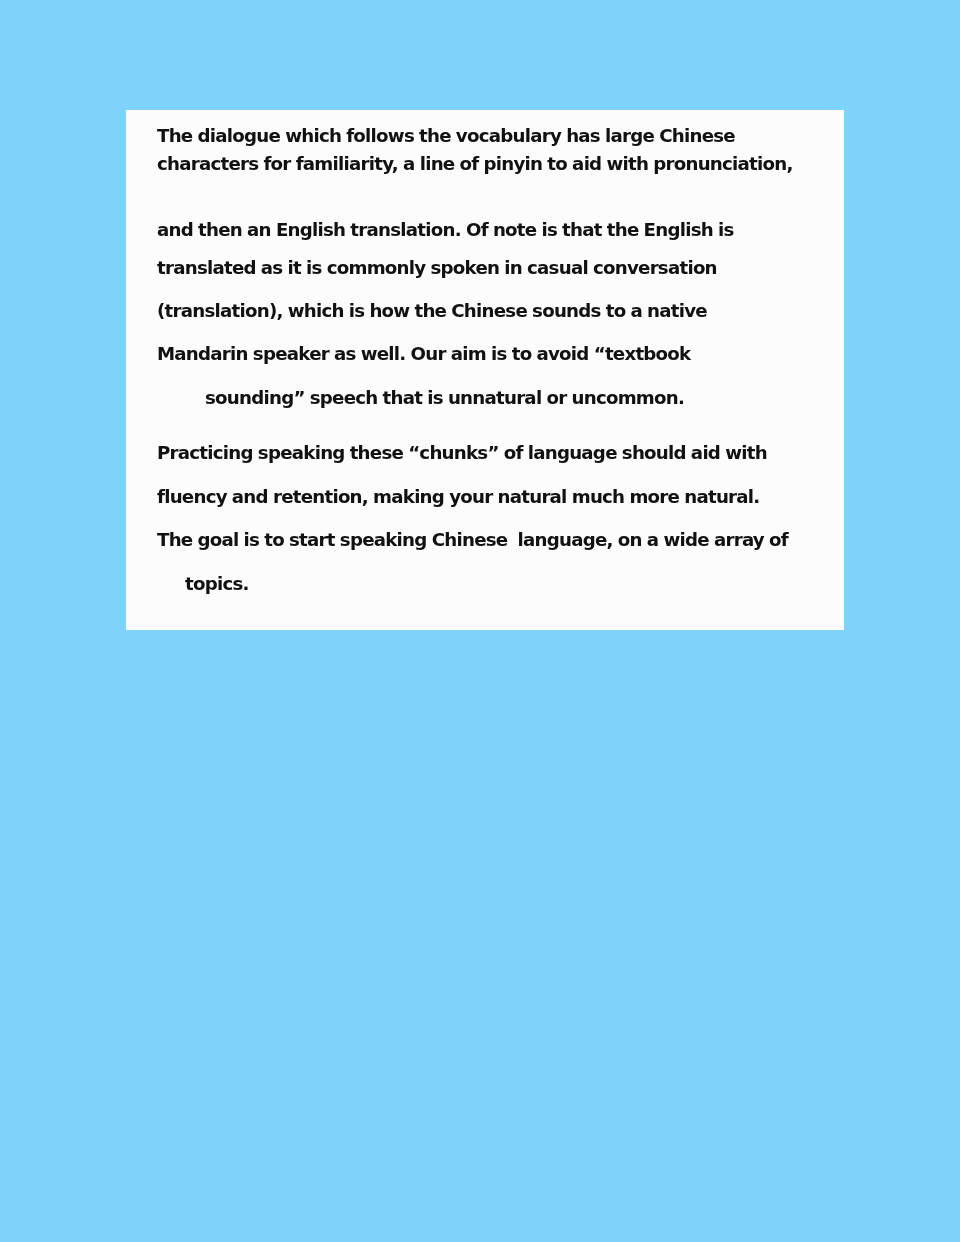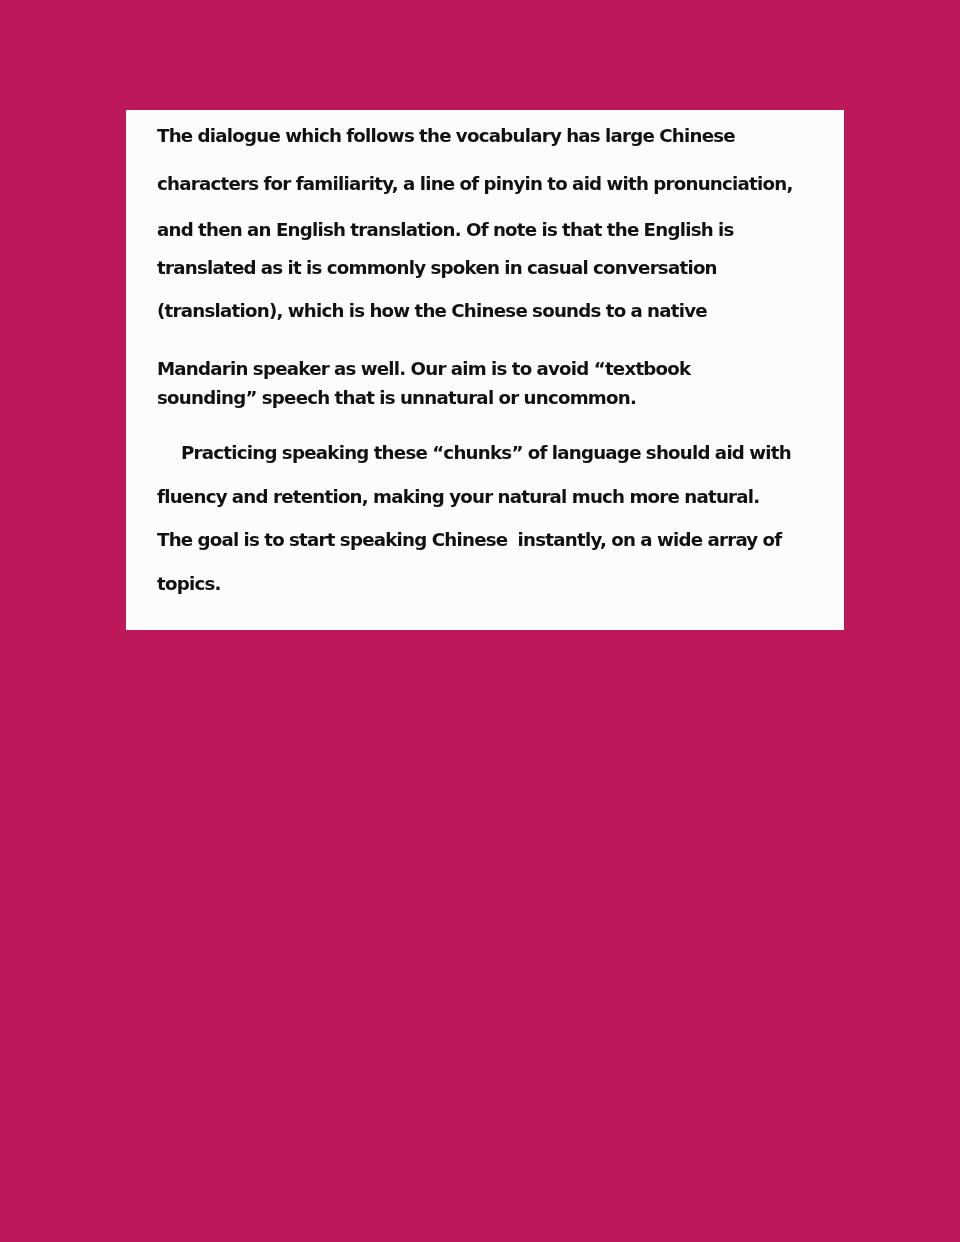--- a/index.html
+++ b/index.html
@@ -10,21 +10,21 @@
     body {
       width: 960px;
       height: 1242px;
       position: relative;
       overflow: hidden;
     }
     .page {
       position: absolute;
       left: 0; top: 0;
       width: 960px; height: 1242px;
-      background: #be185d;
+      background: #7dd3fc;
     }
     .text-box {
       position: absolute;
       left: 126px;
       top: 110px;
       width: 718px;
       height: 520px;
       background: #fcfcfc;
     }
     .para {
@@ -46,27 +46,27 @@
     }
   </style>
 </head>
 <body>
 
 <div class="page">
   <div class="text-box"></div>
 
   <div class="para" style="top:125px;">
     <div class="line" style="top:0px;">The dialogue which follows the vocabulary has large Chinese</div>
-    <div class="line" style="top:48px;">characters for familiarity, a line of pinyin to aid with pronunciation,</div>
+    <div class="line" style="top:28px;">characters for familiarity, a line of pinyin to aid with pronunciation,</div>
     <div class="line" style="top:94px;">and then an English translation. Of note is that the English is</div>
     <div class="line" style="top:132px;text-align:right;">translated as it is commonly spoken in casual conversation</div>
     <div class="line" style="top:175px;">(translation), which is how the Chinese sounds to a native</div>
-    <div class="line" style="top:233px;text-align:center;">Mandarin speaker as well. Our aim is to avoid “textbook</div>
-    <div class="line" style="top:262px;">sounding” speech that is unnatural or uncommon.</div>
+    <div class="line" style="top:218px;text-align:center;">Mandarin speaker as well. Our aim is to avoid “textbook</div>
+    <div class="line" style="top:262px;margin-left:48px;">sounding” speech that is unnatural or uncommon.</div>
   </div>
 
   <div class="para" style="top:442px;">
-    <div class="line" style="top:0px;margin-left:24px;">Practicing speaking these “chunks” of language should aid with</div>
+    <div class="line" style="top:0px;">Practicing speaking these “chunks” of language should aid with</div>
     <div class="line" style="top:44px;">fluency and retention, making your natural much more natural.</div>
-    <div class="line" style="top:87px;">The goal is to start speaking Chinese  instantly, on a wide array of</div>
-    <div class="line" style="top:131px;">topics.</div>
+    <div class="line" style="top:87px;">The goal is to start speaking Chinese  language, on a wide array of</div>
+    <div class="line" style="top:131px;margin-left:28px;">topics.</div>
   </div>
 </div>
 
 </body></html>

